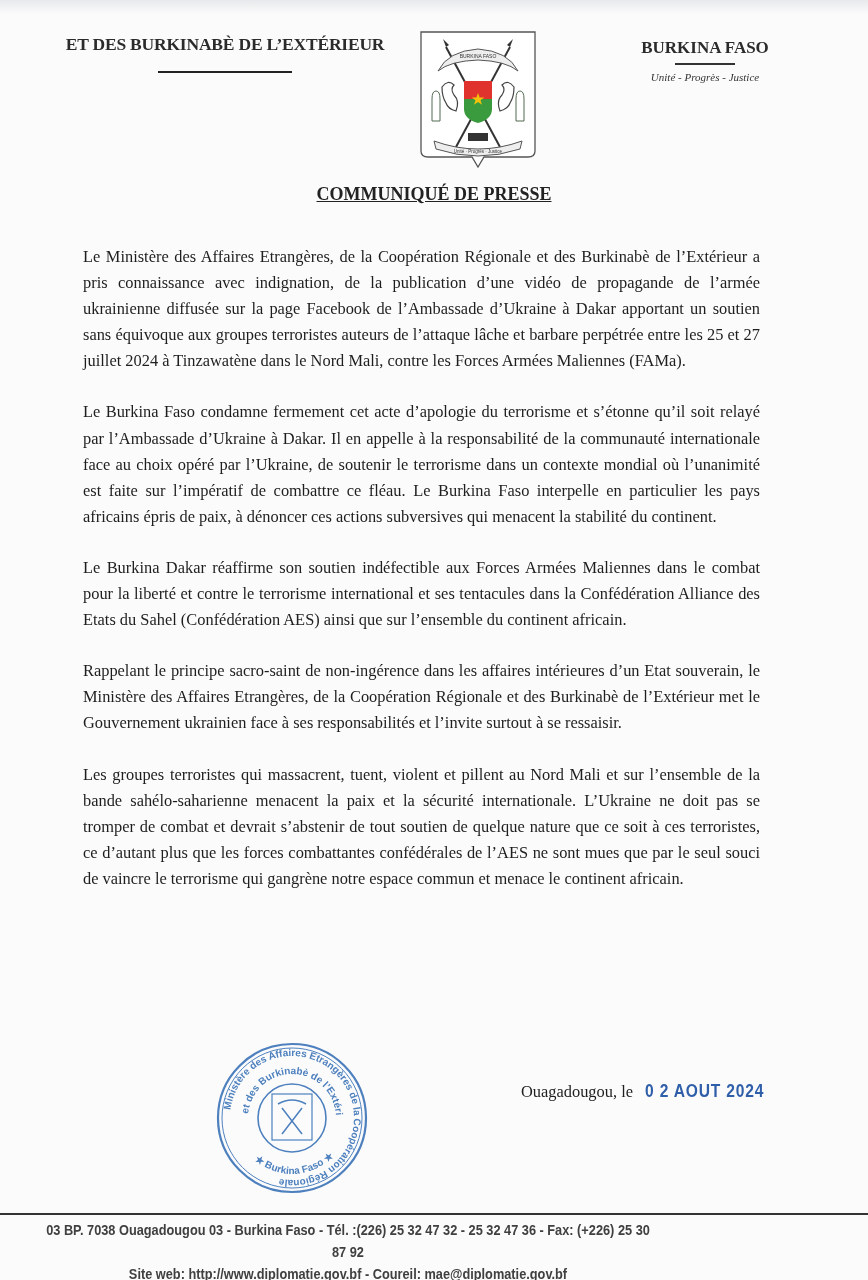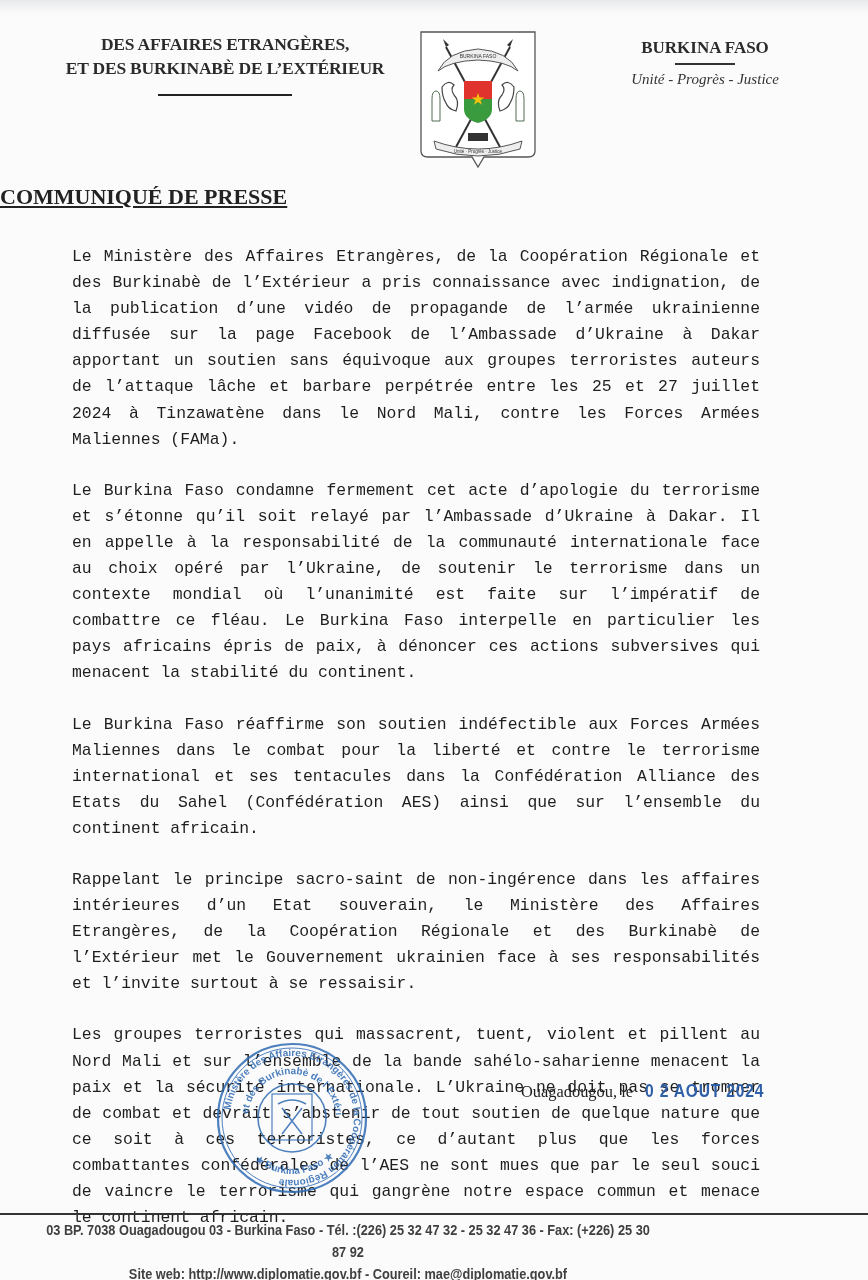--- a/index.html
+++ b/index.html
@@ -16,30 +16,30 @@
     font-weight: bold; font-size: 17.5px; line-height: 23.5px; color: #2b2b2b;
     letter-spacing: -0.2px;
   }
   .ministry .rule { width: 134px; height: 2px; background: #222; margin: 14px auto 0; }
   .arms { position: absolute; left: 418px; top: 29px; width: 120px; height: 142px; }
   .country {
     position: absolute; left: 600px; top: 38px; width: 210px; text-align: center;
   }
   .country .name { font-weight: bold; font-size: 17px; color: #2b2b2b; }
   .country .rule { width: 60px; height: 2px; background: #333; margin: 5px auto 6px; }
-  .country .motto { font-style: italic; font-size: 15px; color: #333; }
+  .country .motto { font-style: italic; font-size: 11px; color: #333; }
   .title {
-    position: absolute; left: 0; width: 868px; top: 184px; 
-    font-weight: bold; font-size: 22px; text-decoration: underline; color: #222;
+    position: absolute; left: 0; width: 868px; top: 184px; text-align: center;
+    font-weight: bold; font-size: 18px; text-decoration: underline; color: #222;
   }
   .body {
     position: absolute; left: 72px; top: 244px; width: 688px;
     font-size: 16.4px; line-height: 26.1px; text-align: justify; color: #1e1e1e;
   }
-  .body p { margin: 0 0 25px 0; font-family: Liberation Mono, monospace; }
+  .body p { margin: 0 0 25px 11px; }
   .stamp { position: absolute; left: 212px; top: 1038px; width: 160px; height: 160px; }
   .date-line { position: absolute; left: 521px; top: 1080px; font-size: 16.4px; }
   .date-stamp {
     font-family: "Liberation Sans", "DejaVu Sans", sans-serif; font-weight: bold;
     color: #2f5fa8; font-size: 19px; letter-spacing: 1px; margin-left: 8px;
     display: inline-block; transform: scaleX(0.82); transform-origin: left center;
   }
   .footer-rule { position: absolute; left: 0; top: 1213px; width: 868px; height: 2px; background: #333; }
   .footer {
     position: absolute; left: 0; top: 1219px; width: 696px; text-align: center;
@@ -47,21 +47,20 @@
     font-size: 14.5px; line-height: 22px; color: #404040;
   }
   .footer div { transform: scaleX(0.88); transform-origin: center; }
 </style>
 </head>
 <body>
 
 <div class="topshade"></div>
 
 <div class="ministry">
-  <div>DES AFFAIRES ETRANGÈRES,</div>
   <div>ET DES BURKINABÈ DE L’EXTÉRIEUR</div>
   <div class="rule"></div>
 </div>
 
 <svg class="arms" viewBox="0 0 120 142">
   <path d="M3 3 H117 V122 Q117 128 110 128 H66 L60 138 L54 128 H10 Q3 128 3 122 Z" fill="#fff" stroke="#555" stroke-width="1.3"></path>
   <line x1="28" y1="18" x2="82" y2="118" stroke="#333" stroke-width="2"></line>
   <line x1="92" y1="18" x2="38" y2="118" stroke="#333" stroke-width="2"></line>
   <path d="M28 18 l-3 -8 l6 6 z" fill="#333"></path>
   <path d="M92 18 l3 -8 l-6 6 z" fill="#333"></path>
@@ -83,21 +82,21 @@
   <div class="name">BURKINA FASO</div>
   <div class="rule"></div>
   <div class="motto">Unité - Progrès - Justice</div>
 </div>
 
 <div class="title">COMMUNIQUÉ DE PRESSE</div>
 
 <div class="body">
   <p>Le Ministère des Affaires Etrangères, de la Coopération Régionale et des Burkinabè de l’Extérieur a pris connaissance avec indignation, de la publication d’une vidéo de propagande de l’armée ukrainienne diffusée sur la page Facebook de l’Ambassade d’Ukraine à Dakar apportant un soutien sans équivoque aux groupes terroristes auteurs de l’attaque lâche et barbare perpétrée entre les 25 et 27 juillet 2024 à Tinzawatène dans le Nord Mali, contre les Forces Armées Maliennes (FAMa).</p>
   <p>Le Burkina Faso condamne fermement cet acte d’apologie du terrorisme et s’étonne qu’il soit relayé par l’Ambassade d’Ukraine à Dakar. Il en appelle à la responsabilité de la communauté internationale face au choix opéré par l’Ukraine, de soutenir le terrorisme dans un contexte mondial où l’unanimité est faite sur l’impératif de combattre ce fléau. Le Burkina Faso interpelle en particulier les pays africains épris de paix, à dénoncer ces actions subversives qui menacent la stabilité du continent.</p>
-  <p>Le Burkina Faso réaffirme son soutien indéfectible aux Forces Armées Maliennes dans le combat pour la liberté et contre le terrorisme international et ses tentacules dans la Confédération Alliance des Etats du Sahel (Confédération AES) ainsi que sur l’ensemble du continent africain.</p>
+  <p>Le Burkina Dakar réaffirme son soutien indéfectible aux Forces Armées Maliennes dans le combat pour la liberté et contre le terrorisme international et ses tentacules dans la Confédération Alliance des Etats du Sahel (Confédération AES) ainsi que sur l’ensemble du continent africain.</p>
   <p>Rappelant le principe sacro-saint de non-ingérence dans les affaires intérieures d’un Etat souverain, le Ministère des Affaires Etrangères, de la Coopération Régionale et des Burkinabè de l’Extérieur met le Gouvernement ukrainien face à ses responsabilités et l’invite surtout à se ressaisir.</p>
   <p>Les groupes terroristes qui massacrent, tuent, violent et pillent au Nord Mali et sur l’ensemble de la bande sahélo-saharienne menacent la paix et la sécurité internationale. L’Ukraine ne doit pas se tromper de combat et devrait s’abstenir de tout soutien de quelque nature que ce soit à ces terroristes, ce d’autant plus que les forces combattantes confédérales de l’AES ne sont mues que par le seul souci de vaincre le terrorisme qui gangrène notre espace commun et menace le continent africain.</p>
 </div>
 
 <svg class="stamp" viewBox="0 0 160 160">
   <defs>
     <path id="ringPath" d="M80 80 m-62 0 a62 62 0 1 1 124 0 a62 62 0 1 1 -124 0"></path>
     <path id="innerPath" d="M80 80 m-44 0 a44 44 0 1 1 88 0"></path>
     <path id="bottomPath" d="M30 112 Q80 160 130 112"></path>
   </defs>

